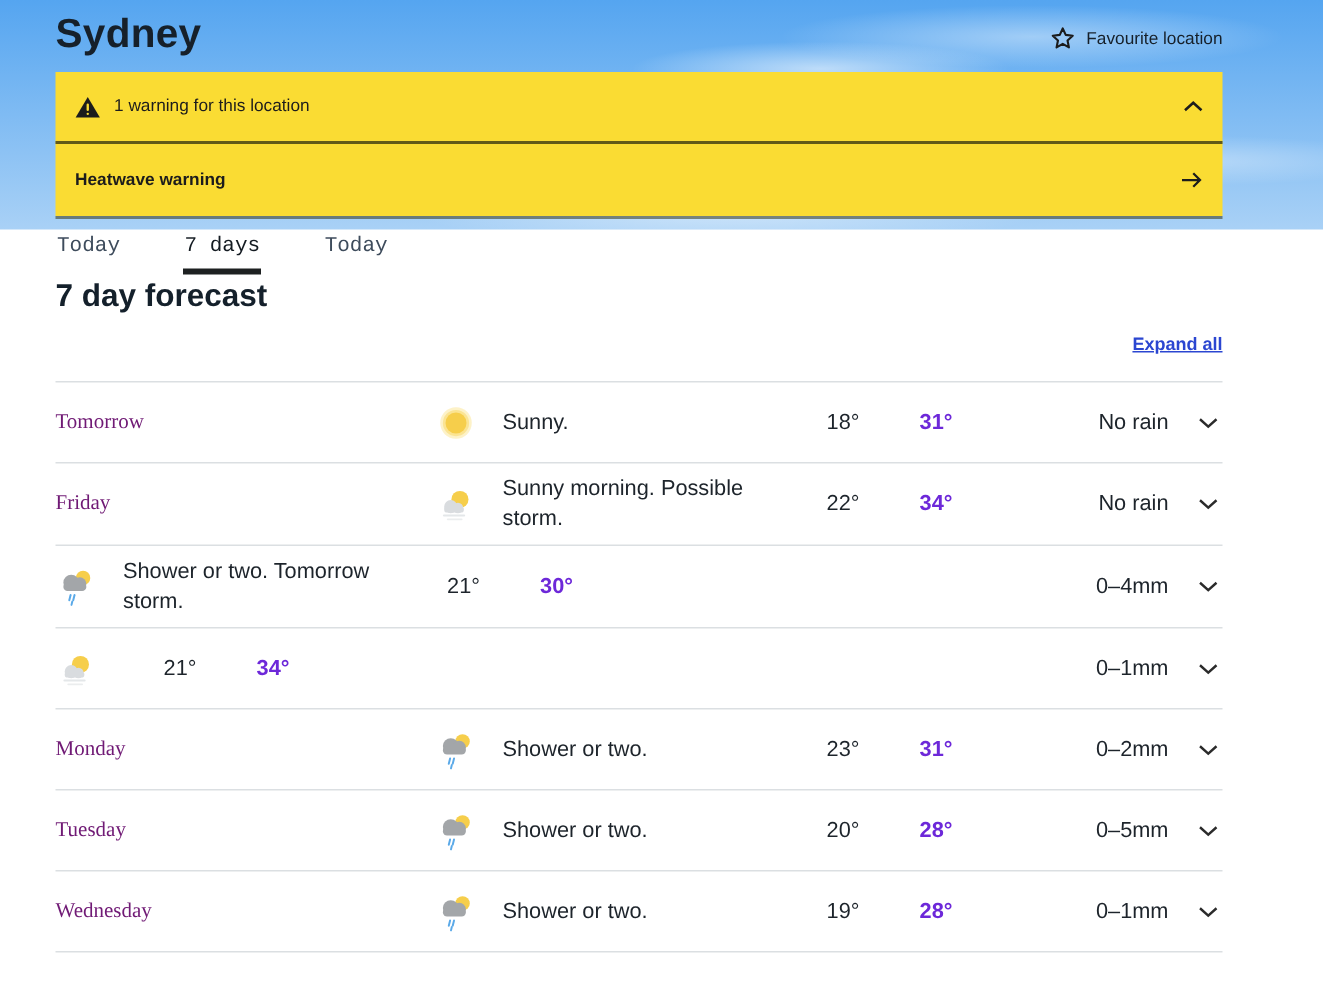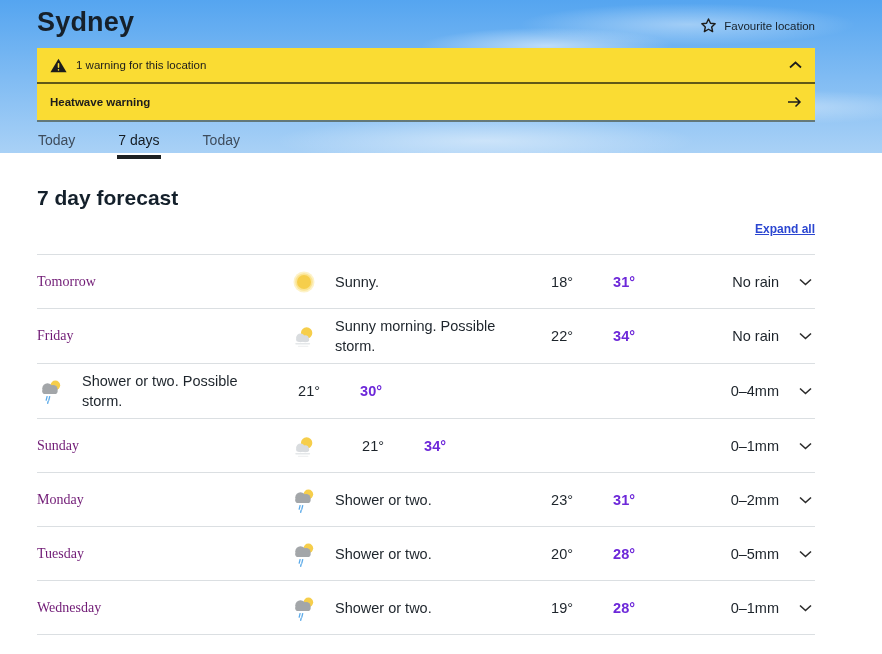--- a/index.html
+++ b/index.html
@@ -18,32 +18,32 @@
   }
   .hero-inner { width: 815px; padding-left: 37px; }
   .title-row { display: flex; justify-content: space-between; align-items: flex-start; padding-top: 7px; }
   .loc-title { font-size: 27px; font-weight: 700; color: #16202a; letter-spacing: .2px; }
   .fav-btn { display: flex; align-items: center; gap: 7px; margin-top: 10px; background: none; border: none; cursor: pointer; font-family: inherit; font-size: 11.5px; color: #16202a; }
 
   
   .warn-banner { margin-top: 10px; border-bottom: 2px solid rgba(55,55,20,.55); }
   .warn-row {
     background: #fadc33; display: flex; align-items: center;
-    height: 36px; padding: 0 13px; cursor: pointer; width: 100%;
+    height: 48px; padding: 0 13px; cursor: pointer; width: 100%;
     border: none; font-family: inherit; text-align: left;
   }
   .warn-row.summary { border-bottom: 2px solid rgba(45,45,15,.75); }
   .warn-row .spacer { flex: 1; }
   .warn-text { font-size: 11.5px; color: #1c1c1c; margin-left: 9px; }
   .warn-item-text { font-size: 11.5px; font-weight: 700; color: #1c1c1c; }
 
   
   .tabs { display: flex; gap: 41px; margin-top: 10px; }
   .tab {
-    background: none; border: none; cursor: pointer; font-family: Liberation Sans, sans-serif;
+    background: none; border: none; cursor: pointer; font-family: Liberation Mono, monospace;
     font-size: 14px; color: #3e4c5c; padding: 0 1px 7px; border-bottom: 4px solid transparent;
   }
   .tab.active { color: #141b22; border-bottom-color: #1d2021; }
 
   
   .main { padding: 0 67px 0 37px; }
   .section-title { margin-top: 33px; font-size: 21px; font-weight: 700; color: #14202b; }
   .expand-row { display: flex; justify-content: flex-end; margin: 12px 0 18px; }
   .expand-link { font-size: 12px; font-weight: 700; color: #2b46d1; text-decoration: underline; cursor: pointer; }
 
@@ -170,33 +170,32 @@
           <circle cx="12" cy="13" r="6" fill="#a3a6a9"></circle>
           <circle cx="18.5" cy="14" r="5" fill="#a3a6a9"></circle>
           <rect x="6" y="13" width="17.5" height="6.5" rx="3.2" fill="#a3a6a9"></rect>
           <g stroke="#5aa9e8" stroke-width="1.5" stroke-linecap="round">
             <line x1="11.5" y1="22.5" x2="10.5" y2="26.5"></line>
             <line x1="14.5" y1="22.5" x2="13.5" y2="26.5"></line>
             <line x1="12.8" y1="27.5" x2="12.2" y2="30"></line>
           </g>
         </svg>
       </div>
-      <div class="col-summary">Shower or two. Possible storm.</div>
+      <div class="col-summary">Shower or two. Tomorrow storm.</div>
       <div class="col-low">21°</div>
       <div class="col-high">30°</div>
       <div class="col-rain">0–4mm</div>
       <div class="col-chevron">
         <svg class="icon-svg" width="13" height="8" viewBox="0 0 13 8" fill="none" stroke="#2b2b2b" stroke-width="1.6">
             <path d="M1 1.5 L6.5 6.5 L12 1.5"></path>
           </svg>
       </div>
     </div>
 
     <div class="f-row">
-      <div class="col-day">Sunday</div>
       <div class="col-icon">
         <svg class="icon-svg" width="28" height="28" viewBox="0 0 32 32">
           <circle cx="19" cy="12.5" r="6.5" fill="#f6ce4b"></circle>
           <circle cx="12" cy="18" r="5" fill="#d9dcdf"></circle>
           <circle cx="17.5" cy="19" r="4" fill="#d9dcdf"></circle>
           <rect x="7" y="18" width="15" height="4.5" rx="2.2" fill="#d9dcdf"></rect>
           <rect x="6" y="24" width="17" height="1.6" rx=".8" fill="#e4e7e9"></rect>
           <rect x="9" y="27" width="12" height="1.4" rx=".7" fill="#ebedee"></rect>
         </svg>
       </div>

